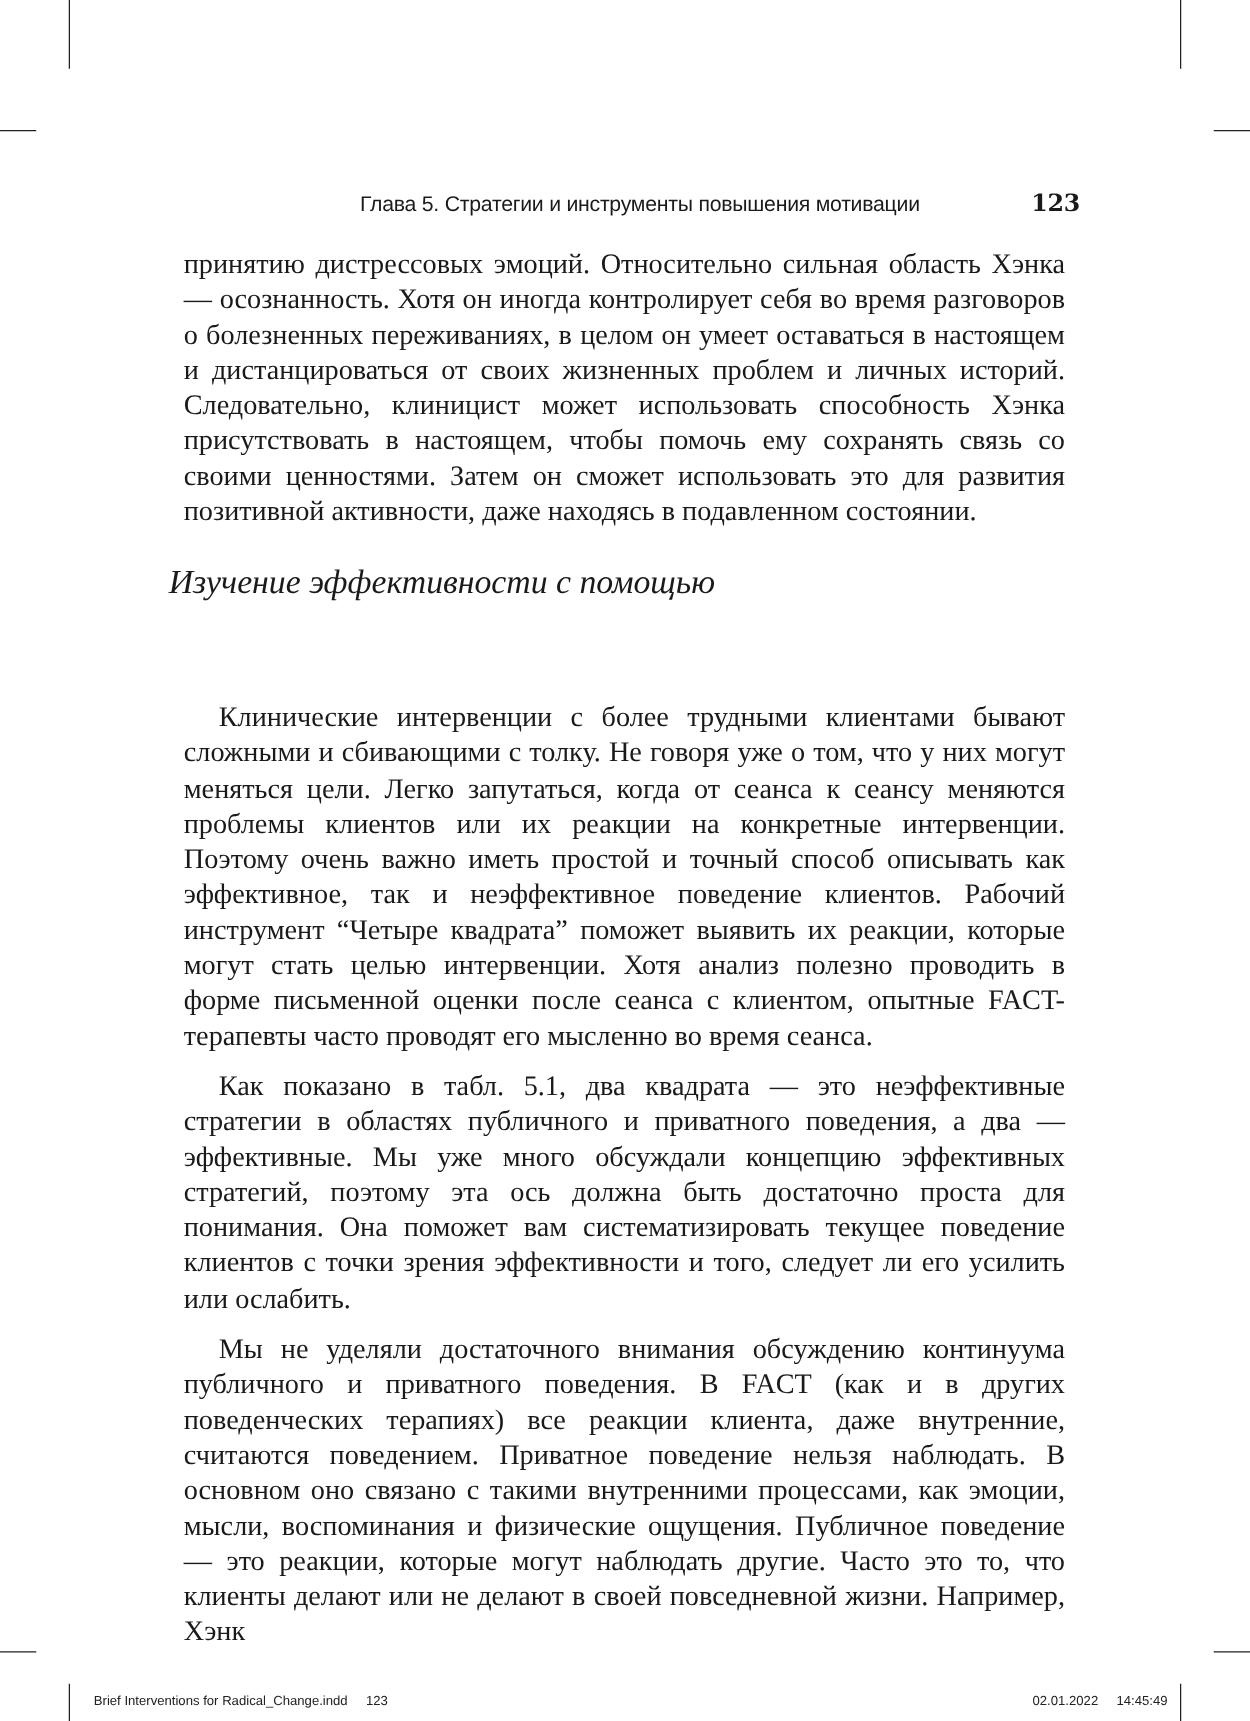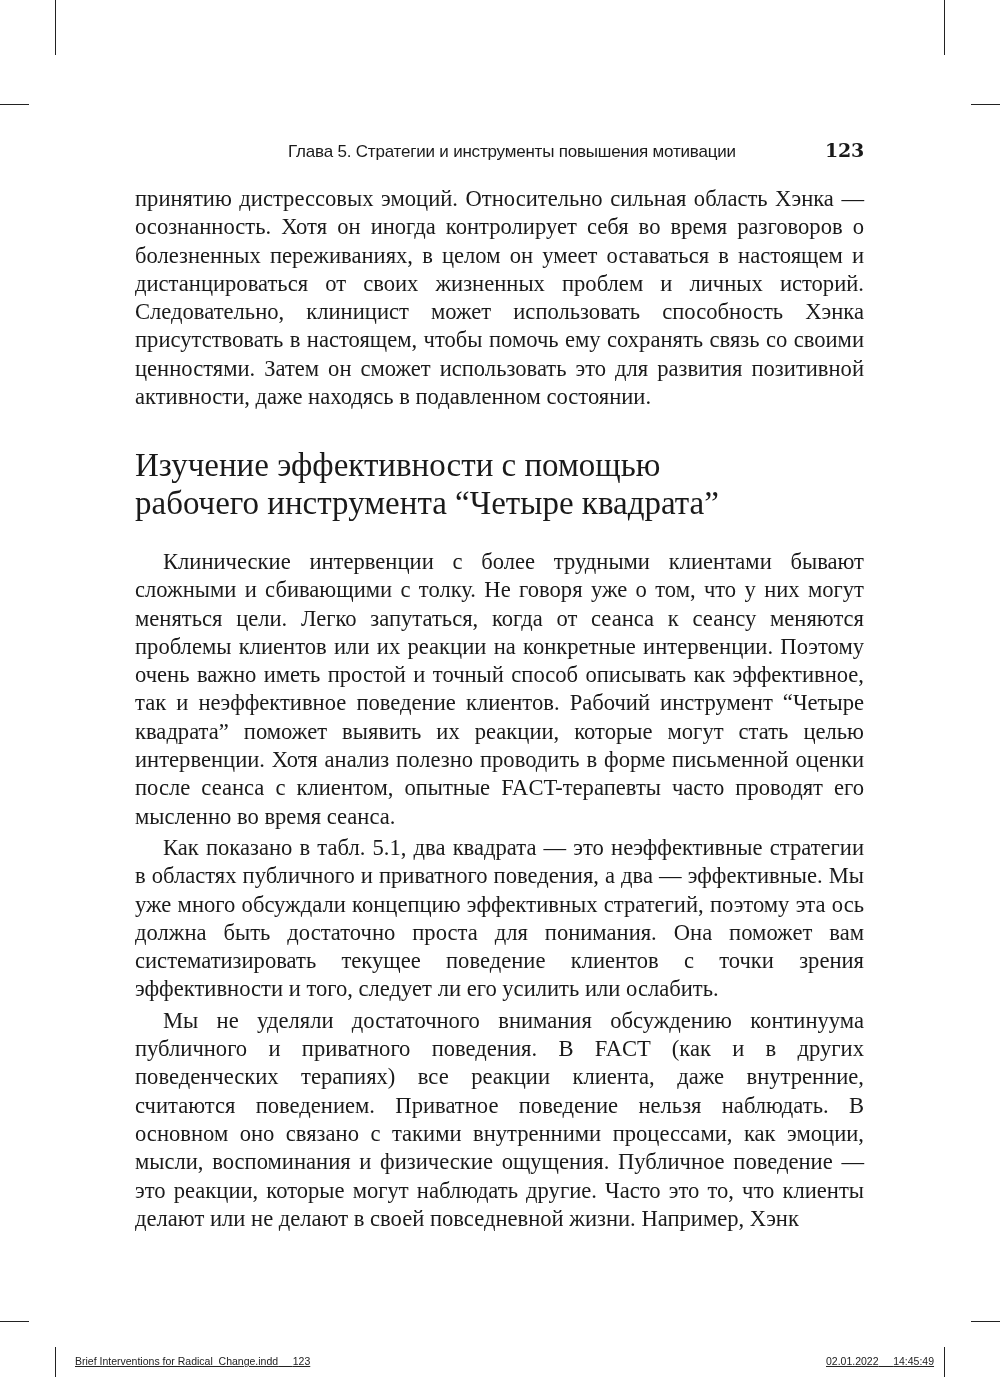--- a/index.html
+++ b/index.html
@@ -1,41 +1,41 @@
 <!DOCTYPE html>
 <html><head>
 <meta charset="utf-8">
 <style>
   html, body { margin: 0; padding: 0; background: #ffffff; }
   body { width: 1000px; height: 1377px; position: relative; overflow: hidden; color: #1a1a1a; }
   .crop { position: absolute; background: #222; }
   .v { width: 1px; }
   .h { height: 1px; }
   .running-head {
-    position: absolute; left: 288px; top: 139px; width: 576px; height: 28px;
+    position: absolute; left: 288px; top: 152px; width: 576px; height: 28px;
     font-family: "Liberation Sans", sans-serif; font-size: 17px; color: #1a1a1a;
     display: flex; justify-content: space-between; align-items: baseline;
     letter-spacing: -0.2px;
   }
   .running-head .pnum { font-weight: bold; font-family: "DejaVu Serif", serif; font-size: 19px; }
   .text-block {
     position: absolute; left: 135px; width: 729px;
     font-family: "Liberation Serif", serif; font-size: 22.6px; line-height: 28.3px;
     text-align: justify; color: #1a1a1a;
   }
-  .text-block p { margin: 0; }
+  .text-block p { margin: 12px; }
   .indent { text-indent: 28px; }
   .heading {
     position: absolute; left: 135px; top: 446px; width: 729px;
-    font-family: "Liberation Serif", serif; font-size: 33px; line-height: 38px;
+    font-family: "Liberation Serif", serif; font-style: italic; font-size: 27px; line-height: 38px;
     color: #1a1a1a;
   }
   .slug {
     position: absolute; top: 1355px; font-family: "Liberation Sans", sans-serif;
-    font-size: 10.5px; color: #222; text-decoration: underline;
+    font-size: 10.5px; color: #222;
   }
 </style>
 </head>
 <body>
 
 <div class="crop v" style="left:55px;top:0;height:55px;"></div>
 <div class="crop h" style="left:0;top:104px;width:29px;"></div>
 <div class="crop v" style="left:944px;top:0;height:55px;"></div>
 <div class="crop h" style="left:971px;top:104px;width:29px;"></div>
 <div class="crop h" style="left:0;top:1321px;width:29px;"></div>
@@ -47,21 +47,20 @@
   <span>Глава 5. Стратегии и инструменты повышения мотивации</span>
   <span class="pnum">123</span>
 </div>
 
 <div class="text-block" style="top:185px;">
   <p>принятию дистрессовых эмоций. Относительно сильная область Хэнка — осознанность. Хотя он иногда контролирует себя во время разговоров о болезненных переживаниях, в целом он умеет оставаться в настоящем и дистанцироваться от своих жизненных проблем и личных историй. Следовательно, клиницист может использовать способность Хэнка присутствовать в настоящем, чтобы помочь ему сохранять связь со своими ценностями. Затем он сможет использовать это для развития позитивной активности, даже находясь в подавленном состоянии.</p>
 </div>
 
 <div class="heading">
   <div>Изучение эффективности с помощью</div>
-  <div>рабочего инструмента “Четыре квадрата”</div>
 </div>
 
 <div class="text-block" style="top:548px;">
   <p class="indent">Клинические интервенции с более трудными клиентами бывают сложными и сбивающими с толку. Не говоря уже о том, что у них могут меняться цели. Легко запутаться, когда от сеанса к сеансу меняются проблемы клиентов или их реакции на конкретные интервенции. Поэтому очень важно иметь простой и точный способ описывать как эффективное, так и неэффективное поведение клиентов. Рабочий инструмент “Четыре квадрата” поможет выявить их реакции, которые могут стать целью интервенции. Хотя анализ полезно проводить в форме письменной оценки после сеанса с клиентом, опытные FACT-терапевты часто проводят его мысленно во время сеанса.</p>
   <p class="indent" style="margin-top:3px;">Как показано в табл. 5.1, два квадрата — это неэффективные стратегии в областях публичного и приватного поведения, а два — эффективные. Мы уже много обсуждали концепцию эффективных стратегий, поэтому эта ось должна быть достаточно проста для понимания. Она поможет вам систематизировать текущее поведение клиентов с точки зрения эффективности и того, следует ли его усилить или ослабить.</p>
   <p class="indent" style="margin-top:3px;">Мы не уделяли достаточного внимания обсуждению континуума публичного и приватного поведения. В FACT (как и в других поведенческих терапиях) все реакции клиента, даже внутренние, считаются поведением. Приватное поведение нельзя наблюдать. В основном оно связано с такими внутренними процессами, как эмоции, мысли, воспоминания и физические ощущения. Публичное поведение — это реакции, которые могут наблюдать другие. Часто это то, что клиенты делают или не делают в своей повседневной жизни. Например, Хэнк</p>
 </div>
 
 <div class="slug" style="left:75px;">
   <span>Brief Interventions for Radical_Change.indd</span>&nbsp;&nbsp;&nbsp;&nbsp;

